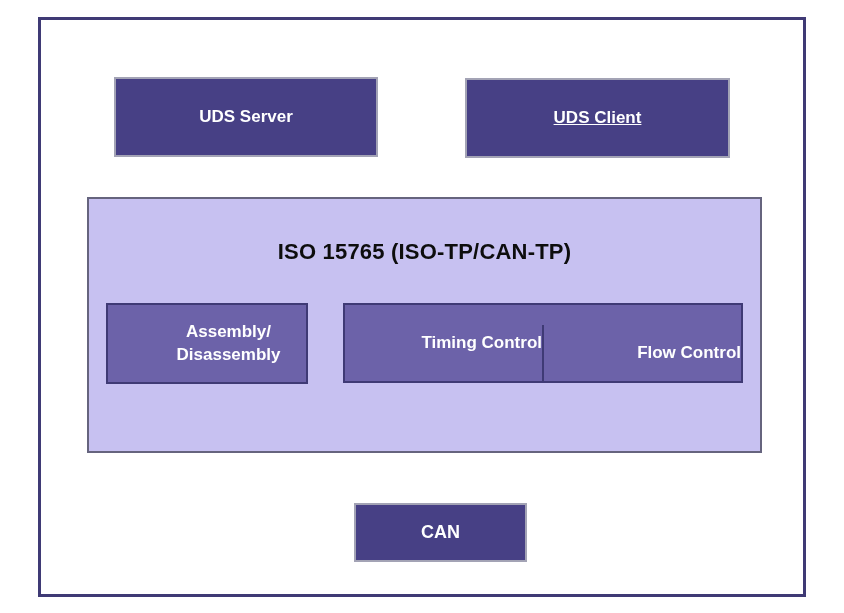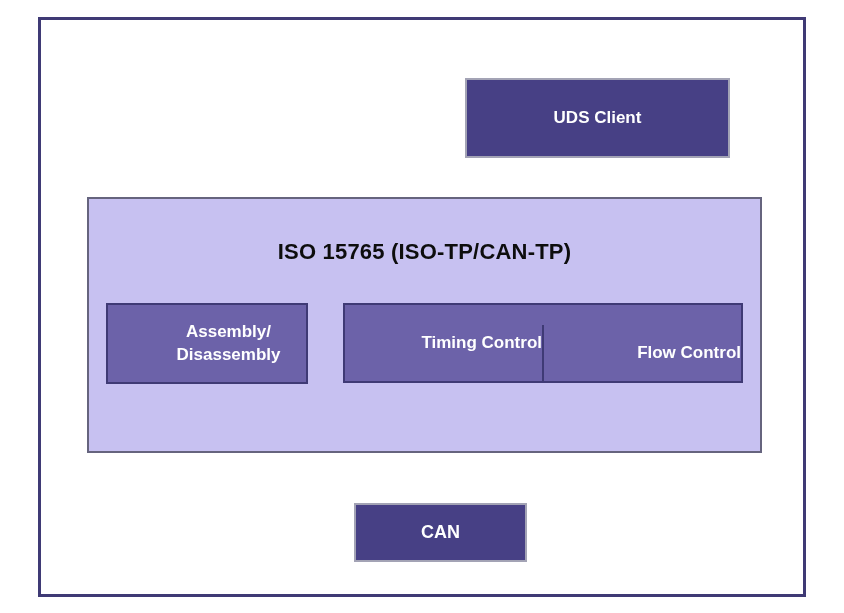--- a/index.html
+++ b/index.html
@@ -35,21 +35,21 @@
     text-align:center;
     font-weight:bold;
   }
   .dark{
     background:var(--dark-box-fill);
     border:2px solid var(--dark-box-border);
     color:var(--box-text);
     font-size:17px;
   }
   .uds-server{left:73px;top:57px;width:264px;height:80px;}
-  .uds-client{left:424px;top:58px;width:265px;height:80px;}
+  .uds-client{left:424px;top:58px;width:265px;height:80px;text-decoration:underline;}
   .container-layer{
     position:absolute;
     left:46px;top:177px;width:675px;height:256px;
     background:var(--container-fill);
     border:2px solid var(--container-border);
     box-sizing:border-box;
   }
   .layer-title{
     position:absolute;
     left:0;top:40px;width:100%;
@@ -87,20 +87,23 @@
     margin-top:20px;
   }
   .can-box{left:313px;top:483px;width:173px;height:59px;font-size:18px;}
 </style>
 </head>
 <body>
 
 <div class="canvas">
   <div class="frame">
 
+    <div class="box dark uds-server">
+      <span>UDS Server</span>
+    </div>
 
     <div class="box dark uds-client">
       <span>UDS Client</span>
     </div>
 
     <div class="container-layer">
       <div class="layer-title">ISO 15765 (ISO-TP/CAN-TP)</div>
 
       <div class="box inner assembly">
         <span>Assembly/

